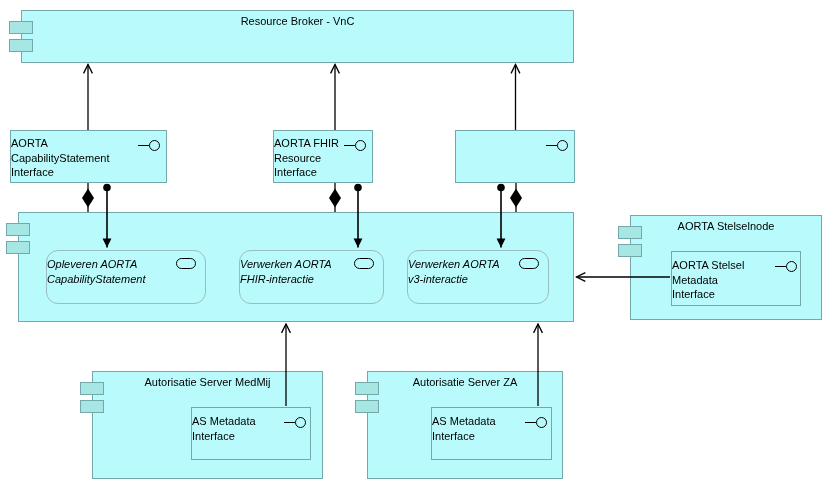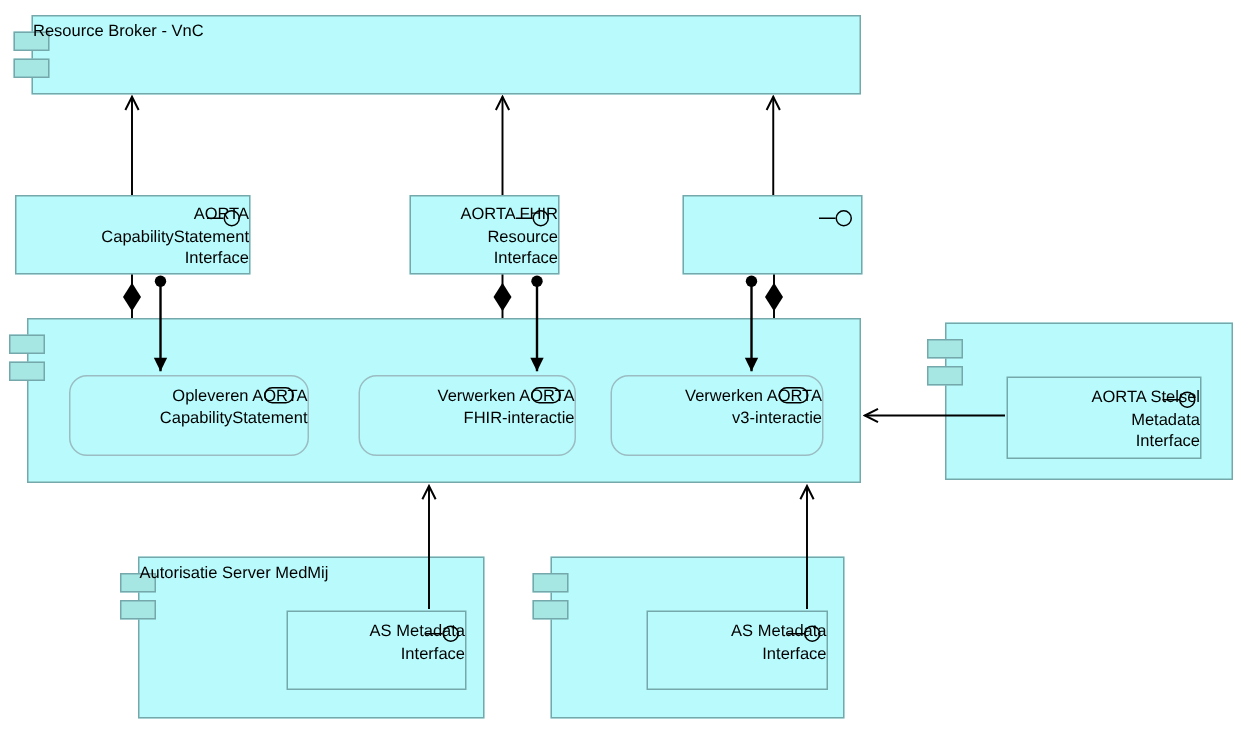--- a/index.html
+++ b/index.html
@@ -8,24 +8,24 @@
     --node-border:#74a8ab;
     --service-border:#9abcc2;
     --line-color:#000000;
     --text-color:#000000;
   }
   *{box-sizing:border-box;margin:0;padding:0;}
   body{background:#ffffff;font-family:"Liberation Sans",sans-serif;}
   .canvas{position:relative;width:825px;height:489px;background:#ffffff;overflow:hidden;
           font-size:11px;color:var(--text-color);}
   .node{position:absolute;background:var(--node-fill);border:1px solid var(--node-border);}
-  .comp-title{position:absolute;top:3px;left:0;right:0;line-height:14px;}
-  .box-label{position:absolute;top:5px;left:0;right:0;text-align:right;line-height:14.5px;
+  .comp-title{position:absolute;top:3px;left:0;right:0;text-align:center;line-height:14px;}
+  .box-label{position:absolute;top:5px;left:0;right:0;text-align:left;line-height:14.5px;
              white-space:pre-line;}
-  .service{border:1px solid var(--service-border);border-radius:12px;}
+  .service{border:1px solid var(--service-border);border-radius:12px;font-style:italic;}
   .port{position:absolute;left:-13px;width:24px;height:13px;background:var(--port-fill);
         border:1px solid var(--node-border);}
   .port.p1{top:10px;}
   .port.p2{top:28px;}
   .lollipop{position:absolute;top:8px;right:5px;width:23px;height:12px;
             display:flex;align-items:center;}
   .lollipop .stem{width:11px;height:0;border-top:1.4px solid var(--line-color);}
   .lollipop .ring{width:11px;height:11px;border:1.4px solid var(--line-color);
                   border-radius:50%;}
   .svc-icon{position:absolute;top:7px;right:9px;width:20px;height:11px;
@@ -90,20 +90,21 @@
     <div class="node service" style="left:388px;top:37px;width:142px;height:54px">
       <div class="box-label" style="top:6px">Verwerken AORTA
 v3-interactie</div>
       <span class="svc-icon"></span>
     </div>
   </div>
 
   <div class="node" style="left:630px;top:215px;width:192px;height:105px">
     <span class="port p1"></span>
     <span class="port p2"></span>
+    <div class="comp-title">AORTA Stelselnode</div>
 
     <div class="node" style="left:40px;top:35px;width:130px;height:55px">
       <div class="box-label" style="top:6px">AORTA Stelsel
 Metadata
 Interface</div>
       <span class="lollipop" style="right:2px">
         <span class="stem"></span>
           <span class="ring"></span>
       </span>
     </div>
@@ -120,20 +121,21 @@
       <span class="lollipop" style="right:3px">
         <span class="stem"></span>
           <span class="ring"></span>
       </span>
     </div>
   </div>
 
   <div class="node" style="left:367px;top:371px;width:196px;height:108px">
     <span class="port p1"></span>
     <span class="port p2"></span>
+    <div class="comp-title">Autorisatie Server ZA</div>
 
     <div class="node" style="left:63px;top:35px;width:121px;height:53px">
       <div class="box-label" style="top:6px">AS Metadata
 Interface</div>
       <span class="lollipop" style="right:3px">
         <span class="stem"></span>
           <span class="ring"></span>
       </span>
     </div>
   </div>

